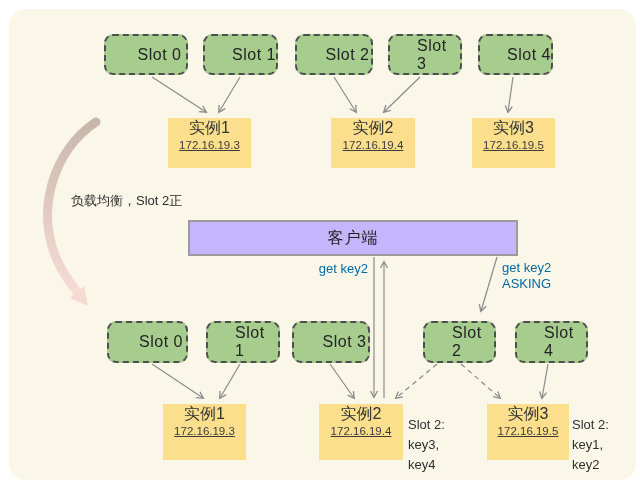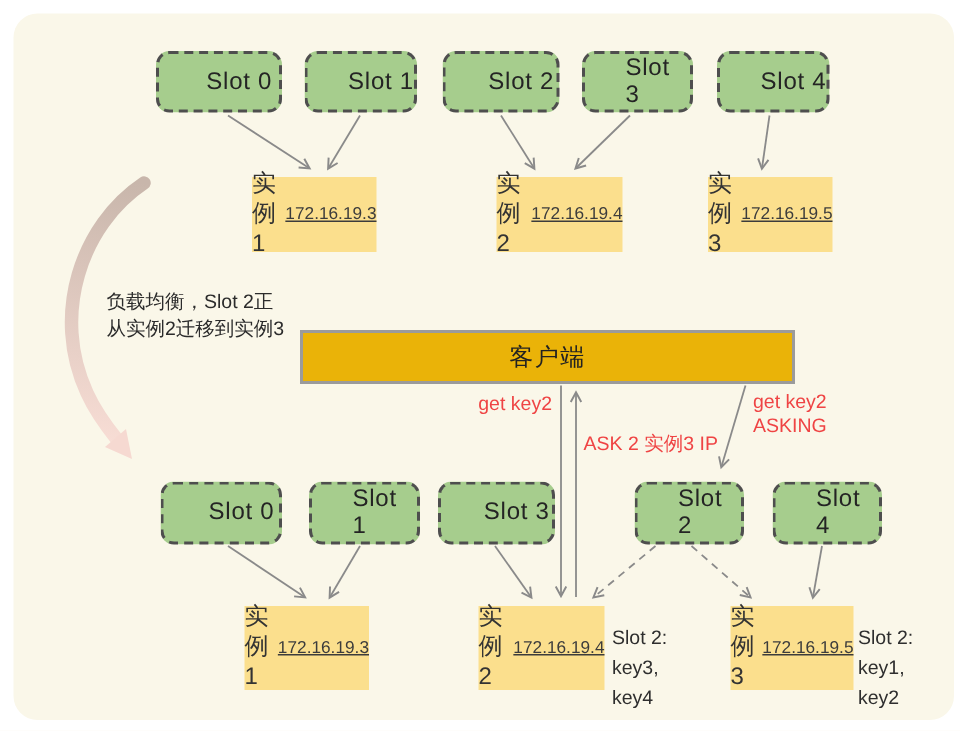--- a/index.html
+++ b/index.html
@@ -11,32 +11,32 @@
     position:absolute;left:9px;top:9px;width:627px;height:471px;
     background:#faf7e9;border-radius:16px;
   }
   .arrows{position:absolute;left:0;top:0;pointer-events:none;}
   .slot{
     position:absolute;background:#a6cd8d;border:2px dashed #4e4e4e;border-radius:9px;
     display:flex;align-items:center;justify-content:center;
     font-size:16px;color:#242424;box-sizing:border-box;letter-spacing:.5px;padding-left:27px;
   }
   .inst{
-    position:absolute;background:#fbdf8d;display:flex;flex-direction:row;
+    position:absolute;background:#fbdf8d;display:flex;flex-direction:column;
     align-items:center;justify-content:flex-start;box-sizing:border-box;
   }
   .inst-name{font-size:16px;font-weight:500;color:#333;line-height:20px;}
   .inst-ip{font-size:11.5px;color:#3c3c3c;line-height:15px;text-decoration:underline;}
   .client{
     position:absolute;left:188px;top:220px;width:330px;height:36px;
-    background:#eab308;border:2px solid #9b9b9b;box-sizing:border-box;
+    background:#c4b5fd;border:2px solid #9b9b9b;box-sizing:border-box;
     display:flex;align-items:center;justify-content:center;
-    font-size:16px;color:#222;letter-spacing:1px;margin-left:12px;
+    font-size:16px;color:#222;letter-spacing:1px;
   }
-  .lbl{position:absolute;font-size:13px;color:#ef4444;line-height:16px;}
+  .lbl{position:absolute;font-size:13px;color:#0369a1;line-height:16px;}
   .note{position:absolute;font-size:13px;color:#2e2e2e;line-height:20px;margin-top:11px;}
   .note span{display:block;}
   .annotation{position:absolute;left:43px;top:192px;font-size:13px;color:#2b2b2b;line-height:18px;padding-left:28px;}
   .annotation span{display:block;}
   .right-align{text-align:right;}
 </style>
 </head>
 <body>
 
 <div class="stage">
@@ -90,27 +90,25 @@
     <div class="inst-name">实例2</div>
     <div class="inst-ip">172.16.19.4</div>
   </div>
   <div class="inst" style="left:472px;top:118px;width:83px;height:50px;">
     <div class="inst-name">实例3</div>
     <div class="inst-ip">172.16.19.5</div>
   </div>
 
   <div class="annotation">
     <span>负载均衡，Slot 2正</span>
-    <span>从实例2迁移到实例3</span>
   </div>
 
   <div class="client">客户端</div>
 
   <div class="lbl right-align" style="left:300px;top:261px;width:68px;">get  key2</div>
-  <div class="lbl" style="left:389px;top:288px;">ASK 2 实例3 IP</div>
   <div class="lbl" style="left:502px;top:260px;">
     <span style="display:block">get key2</span>
     <span style="display:block">ASKING</span>
   </div>
 
   <div class="slot" style="left:107px;top:321px;width:81px;height:42px;">Slot 0</div>
   <div class="slot" style="left:206px;top:321px;width:74px;height:42px;">Slot 1</div>
   <div class="slot" style="left:292px;top:321px;width:78px;height:42px;">Slot 3</div>
   <div class="slot" style="left:423px;top:321px;width:73px;height:42px;">Slot 2</div>
   <div class="slot" style="left:515px;top:321px;width:73px;height:42px;">Slot 4</div>

